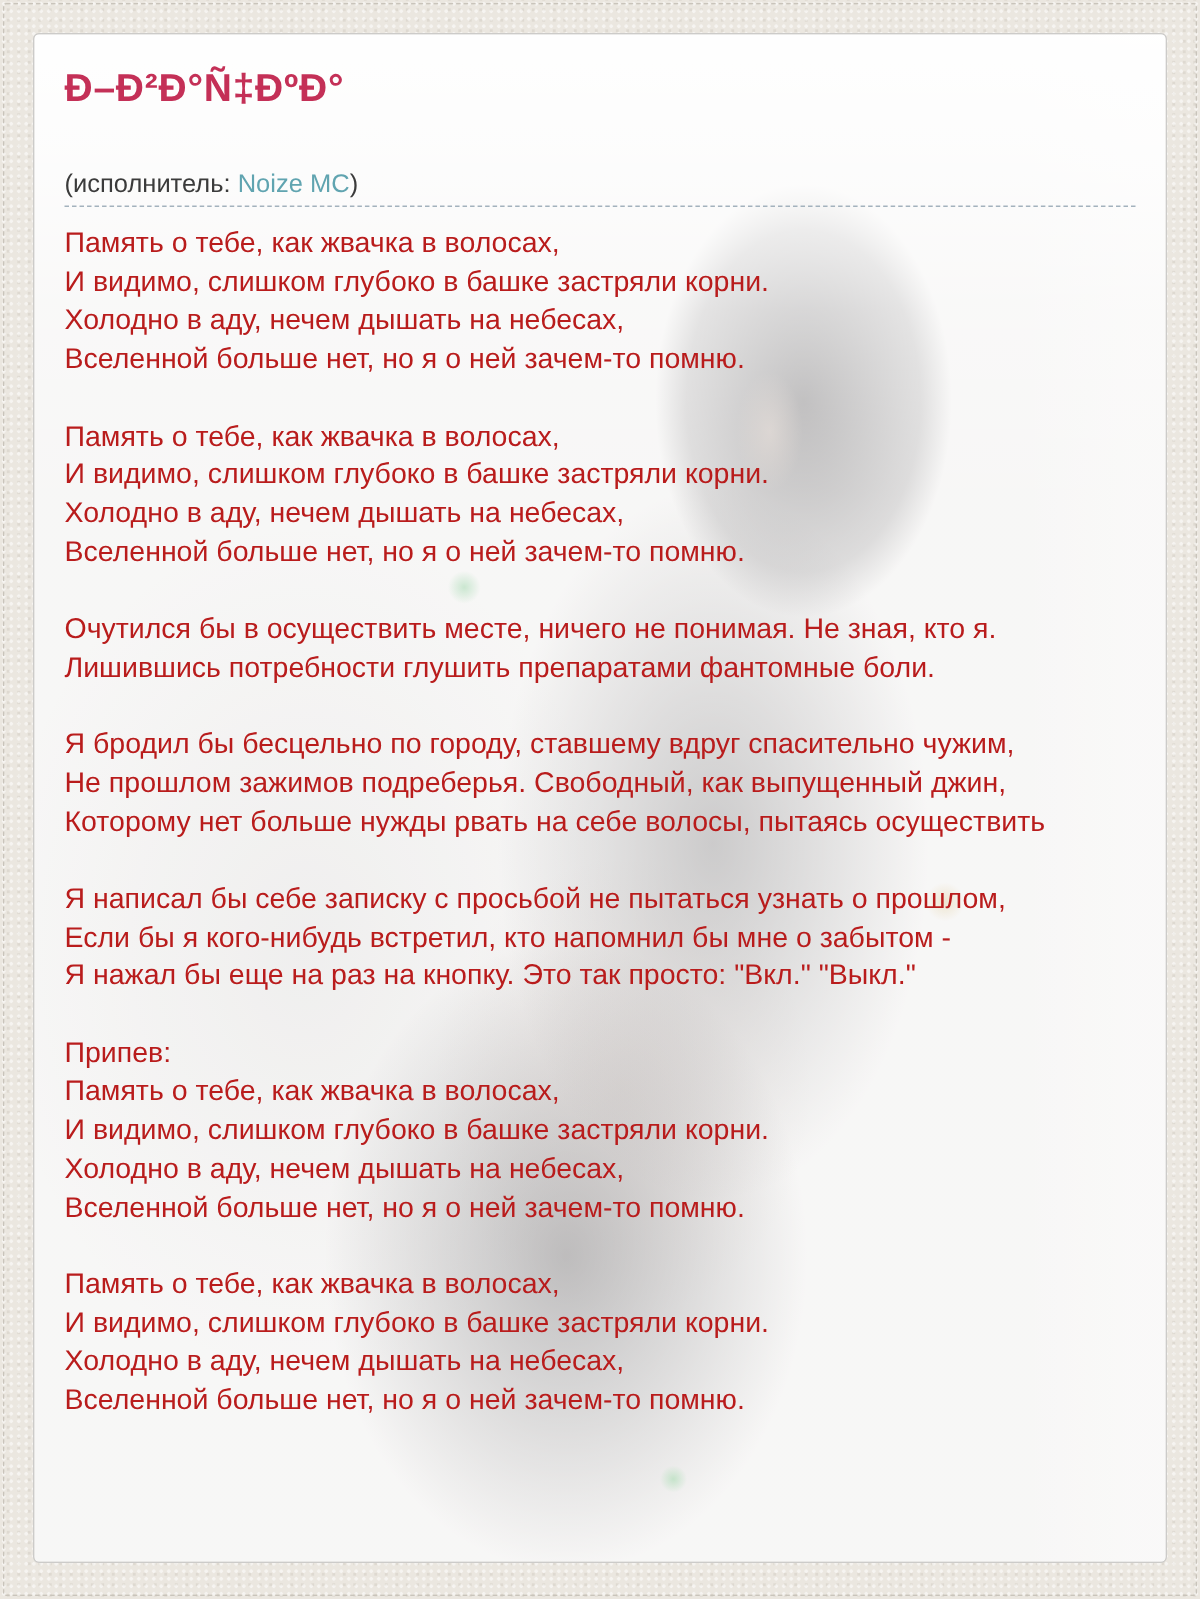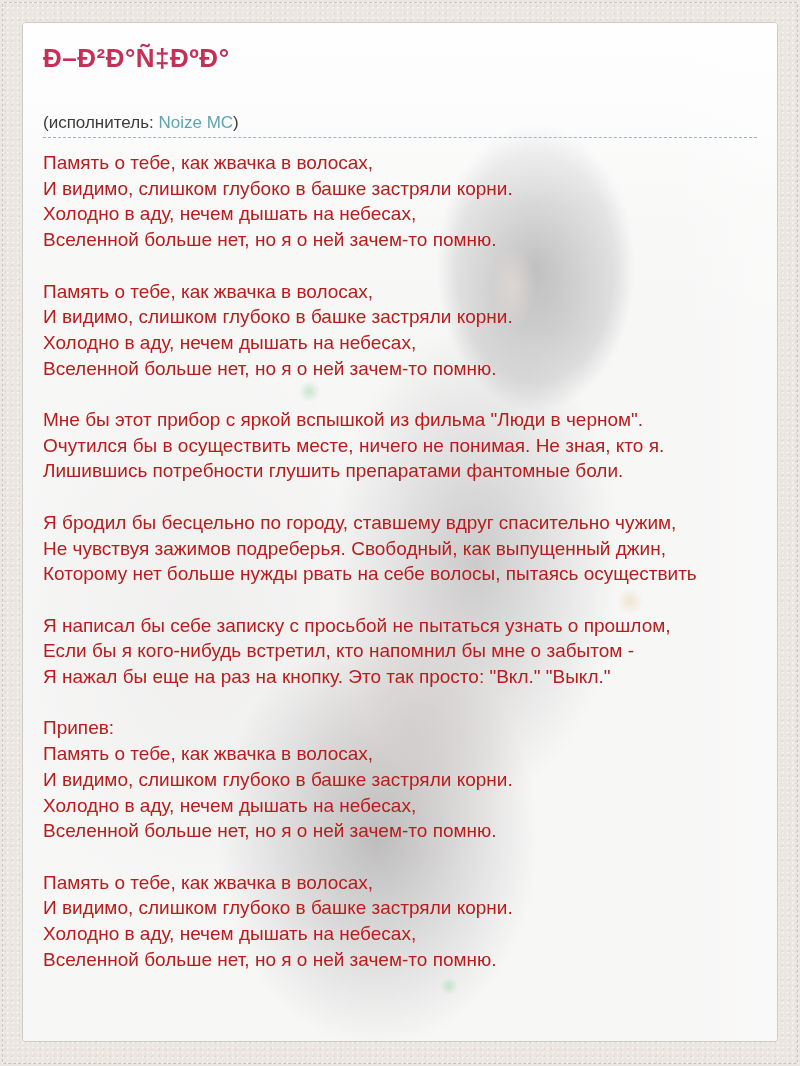--- a/index.html
+++ b/index.html
@@ -102,27 +102,26 @@
         <div>Холодно в аду, нечем дышать на небесах,</div>
         <div>Вселенной больше нет, но я о ней зачем-то помню.</div>
       </div>
       <div class="stanza">
         <div>Память о тебе, как жвачка в волосах,</div>
         <div>И видимо, слишком глубоко в башке застряли корни.</div>
         <div>Холодно в аду, нечем дышать на небесах,</div>
         <div>Вселенной больше нет, но я о ней зачем-то помню.</div>
       </div>
       <div class="stanza">
-        <div>Мне бы этот прибор с яркой вспышкой из фильма "Люди в черном".</div>
         <div>Очутился бы в осуществить месте, ничего не понимая. Не зная, кто я.</div>
         <div>Лишившись потребности глушить препаратами фантомные боли.</div>
       </div>
       <div class="stanza">
         <div>Я бродил бы бесцельно по городу, ставшему вдруг спасительно чужим,</div>
-        <div>Не чувствуя зажимов подреберья. Свободный, как выпущенный джин,</div>
+        <div>Не прошлом зажимов подреберья. Свободный, как выпущенный джин,</div>
         <div>Которому нет больше нужды рвать на себе волосы, пытаясь осуществить</div>
       </div>
       <div class="stanza">
         <div>Я написал бы себе записку с просьбой не пытаться узнать о прошлом,</div>
         <div>Если бы я кого-нибудь встретил, кто напомнил бы мне о забытом -</div>
         <div>Я нажал бы еще на раз на кнопку. Это так просто: "Вкл." "Выкл."</div>
       </div>
       <div class="stanza">
         <div>Припев:</div>
         <div>Память о тебе, как жвачка в волосах,</div>

